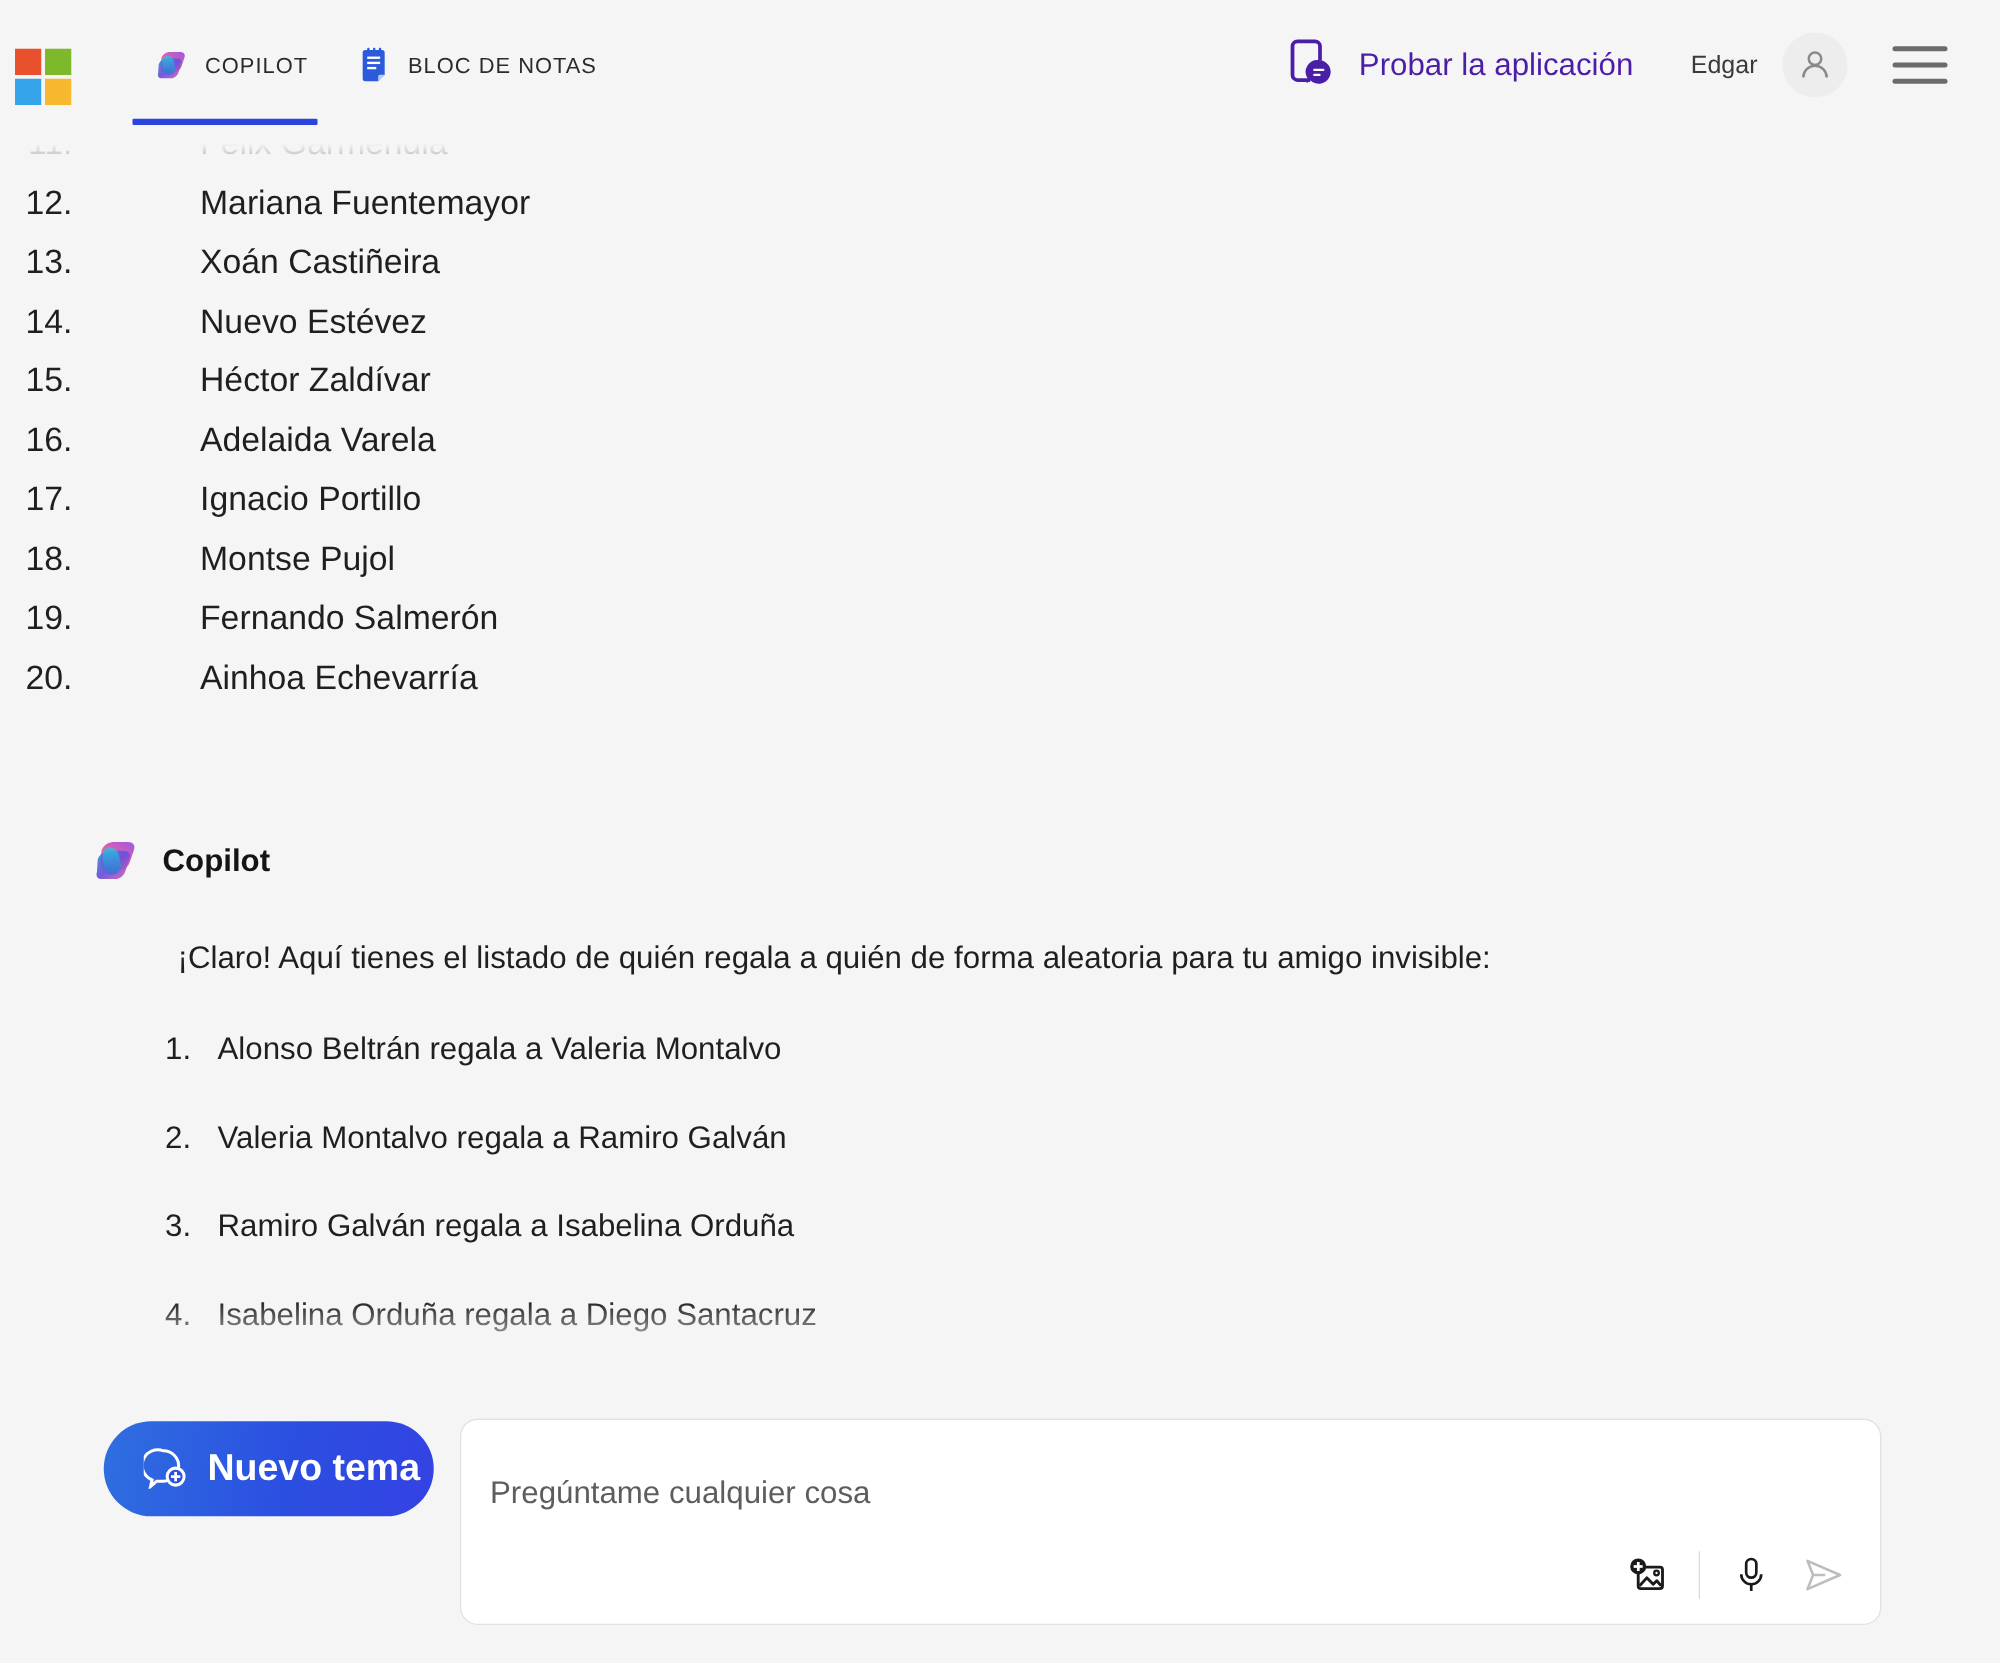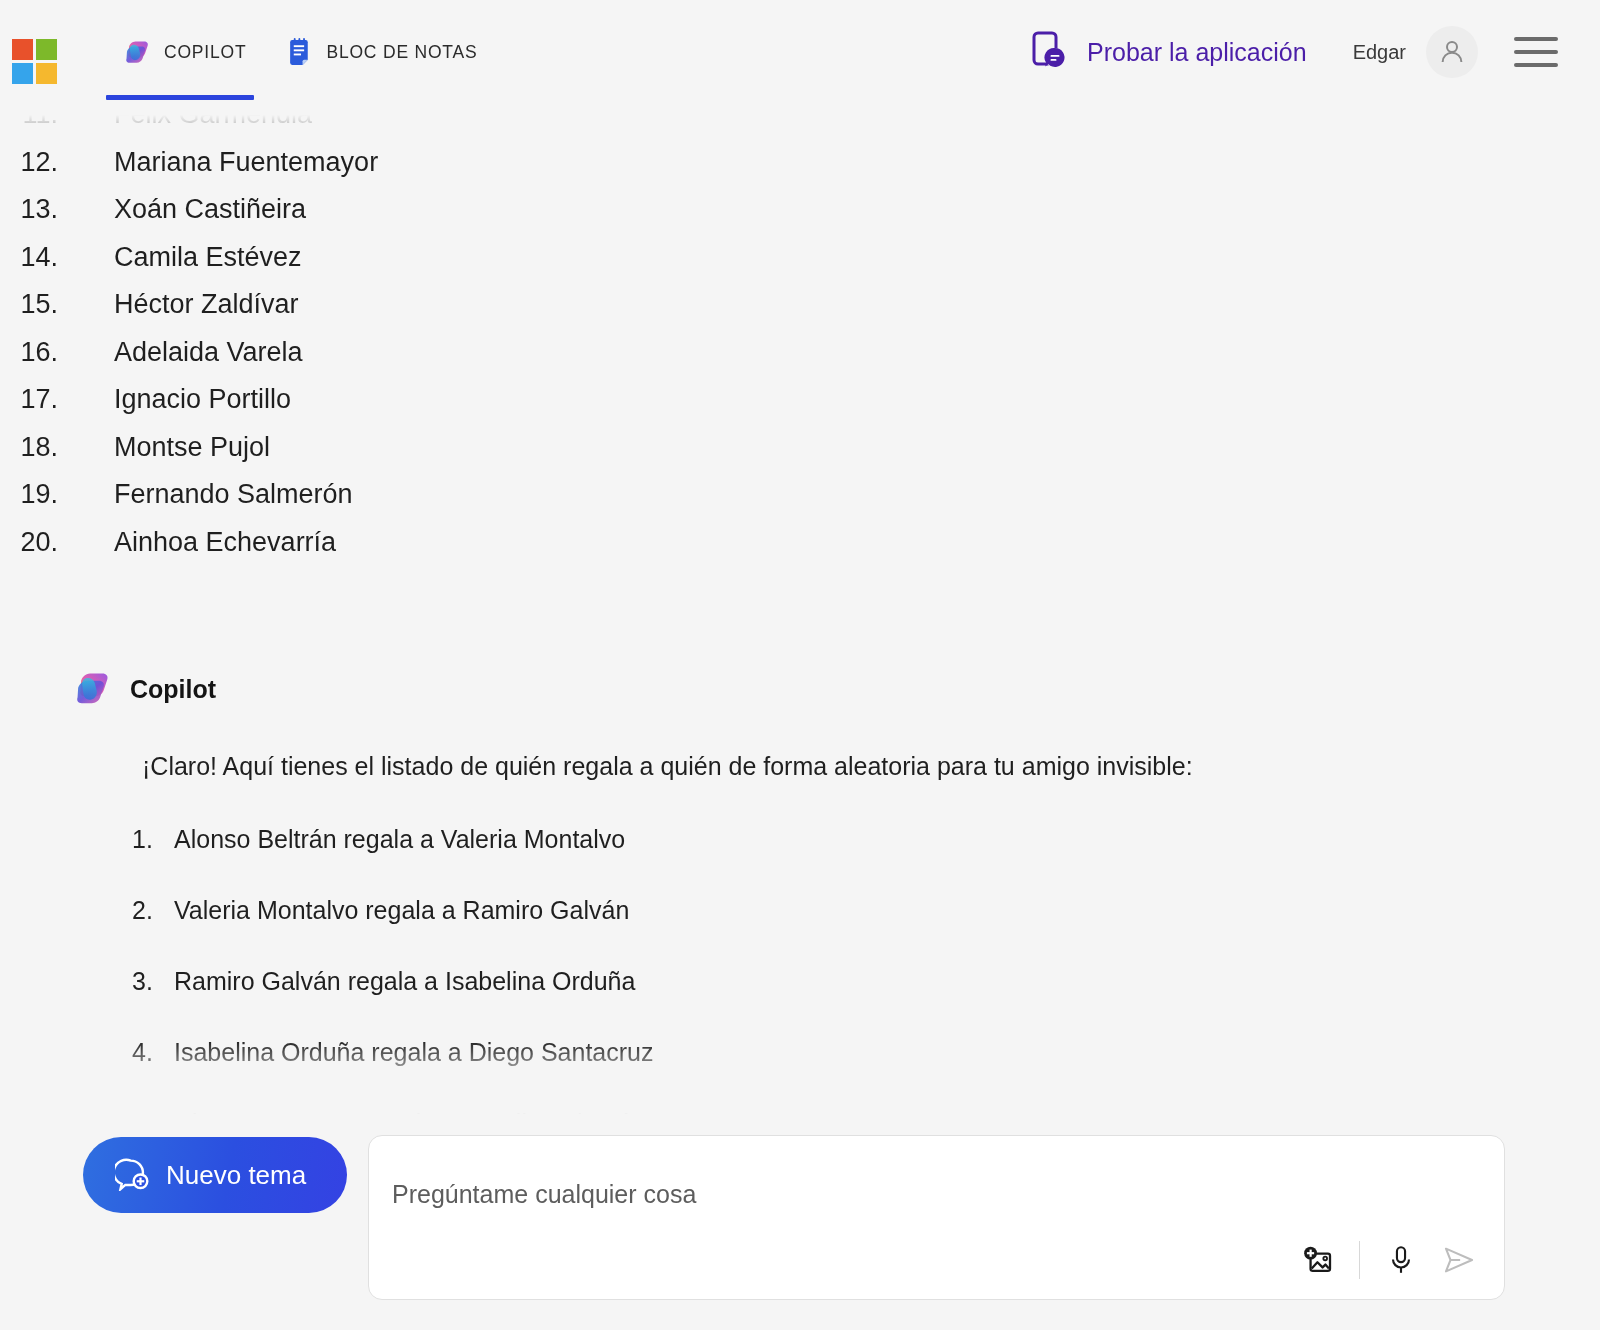--- a/index.html
+++ b/index.html
@@ -190,20 +190,21 @@
     list-style: none;
     margin: 0;
     padding: 0;
   }
   .roster li {
     display: flex;
     align-items: baseline;
     height: 47.5px;
     font-size: 27px;
     color: #1f1f1f;
+    gap: 46px;
   }
   .roster .num {
     width: 58px;
     text-align: right;
     padding-right: 0px;
     flex: 0 0 58px;
   }
   .roster .nm {
     padding-left: 56px;
   }
@@ -272,23 +273,24 @@
     background: linear-gradient(100deg, #2f6fe0 0%, #2b4fe0 55%, #3442e3 100%);
     color: #ffffff;
     display: flex;
     align-items: center;
     gap: 17px;
     padding-left: 32px;
     cursor: pointer;
     font-family: "Liberation Sans", sans-serif;
   }
   .new-topic .lbl {
-    font-size: 26px;
+    font-size: 30px;
     color: #fff;
     white-space: nowrap;
+    font-weight: bold;
   }
 
   .input-wrap {
     position: absolute;
     left: 368px;
     top: 17px;
     width: 1137px;
     height: 165px;
     background: #ffffff;
     border: 1.5px solid #e0e0e0;
@@ -431,21 +433,21 @@
           <li>
             <span class="num">12.</span>
             <span class="nm">Mariana Fuentemayor</span>
           </li>
           <li>
             <span class="num">13.</span>
             <span class="nm">Xoán Castiñeira</span>
           </li>
           <li>
             <span class="num">14.</span>
-            <span class="nm">Camila Estévez</span>
+            <span class="nm">Nuevo Estévez</span>
           </li>
           <li>
             <span class="num">15.</span>
             <span class="nm">Héctor Zaldívar</span>
           </li>
           <li>
             <span class="num">16.</span>
             <span class="nm">Adelaida Varela</span>
           </li>
           <li>

